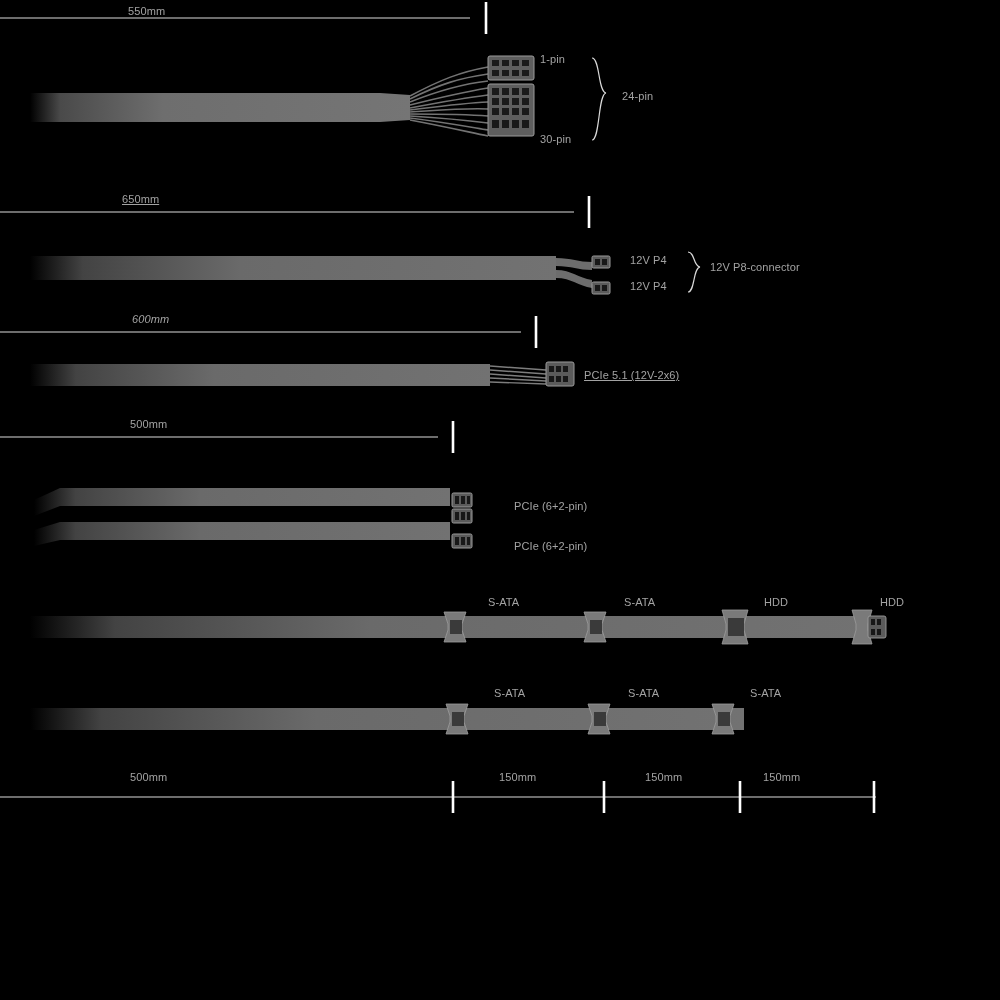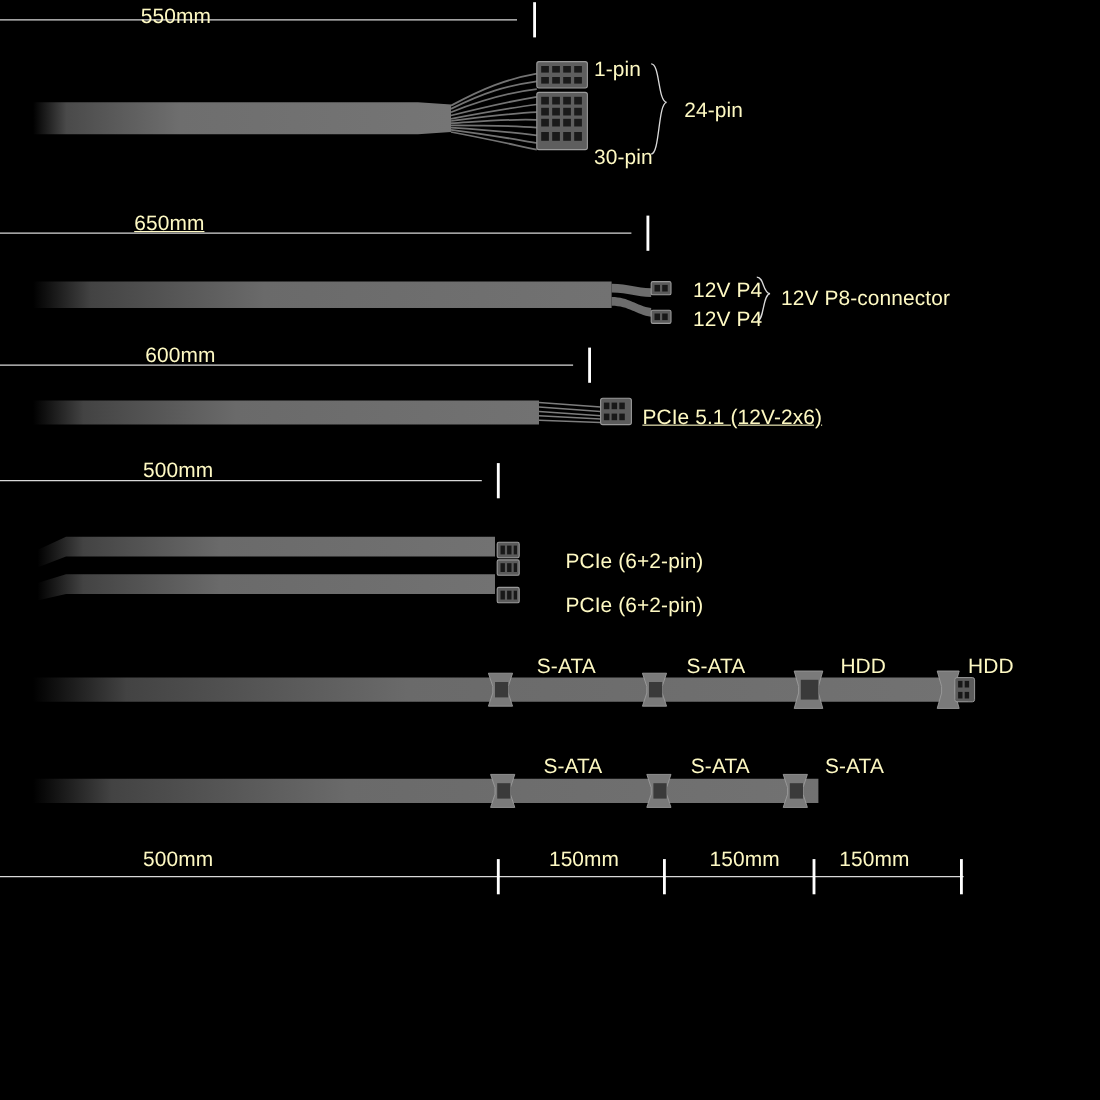--- a/index.html
+++ b/index.html
@@ -15,22 +15,22 @@
     overflow: hidden;
   }
   #stage {
     position: relative;
     width: 1000px;
     height: 1000px;
     background: #000000;
   }
   .lbl {
     position: absolute;
-    font-size: 19px;
-    color: #fef9c3;
+    font-size: 11px;
+    color: #a3a3a3;
     white-space: nowrap;
     letter-spacing: 0.1px;
     line-height: 1;
   }
   svg.layer {
     position: absolute;
     left: 0;
     top: 0;
     width: 1000px;
     height: 1000px;
@@ -237,21 +237,21 @@
       <line x1="0" y1="797" x2="876" y2="797" stroke="#d9d9d9" stroke-width="1.2"></line>
       <line x1="453" y1="781" x2="453" y2="813" stroke="#ffffff" stroke-width="2.6"></line>
       <line x1="604" y1="781" x2="604" y2="813" stroke="#ffffff" stroke-width="2.6"></line>
       <line x1="740" y1="781" x2="740" y2="813" stroke="#ffffff" stroke-width="2.6"></line>
       <line x1="874" y1="781" x2="874" y2="813" stroke="#ffffff" stroke-width="2.6"></line>
     </g>
   </svg>
 
   <div class="lbl" style="left:128px; top:6px;">550mm</div>
   <div class="lbl" style="left:122px; top:194px;text-decoration:underline;">650mm</div>
-  <div class="lbl" style="left:132px; top:314px;">600mm</div>
+  <div class="lbl" style="left:132px; top:314px;font-style:italic;">600mm</div>
   <div class="lbl" style="left:130px; top:419px;">500mm</div>
   <div class="lbl" style="left:130px; top:772px;">500mm</div>
   <div class="lbl" style="left:499px; top:772px;">150mm</div>
   <div class="lbl" style="left:645px; top:772px;">150mm</div>
   <div class="lbl" style="left:763px; top:772px;">150mm</div>
 
   <div class="lbl" style="left:540px; top:54px;">1-pin</div>
   <div class="lbl" style="left:622px; top:91px;">24-pin</div>
   <div class="lbl" style="left:540px; top:134px;">30-pin</div>
   <div class="lbl" style="left:630px; top:255px;">12V P4</div>

